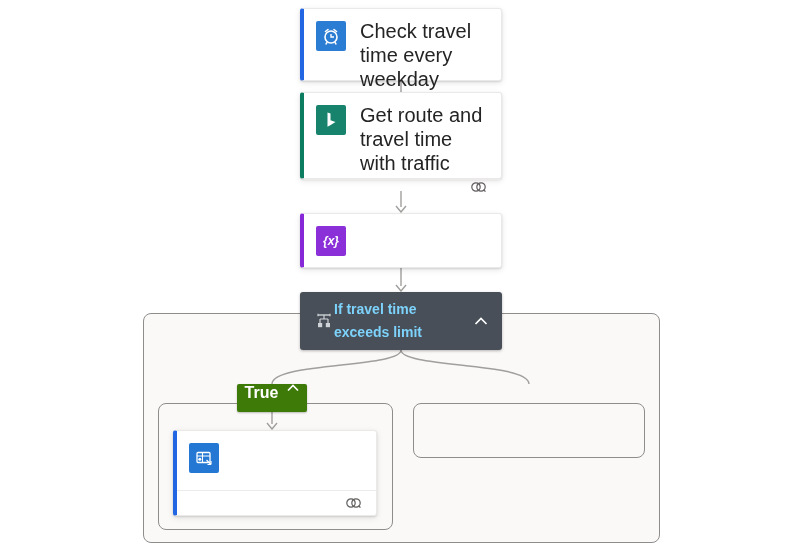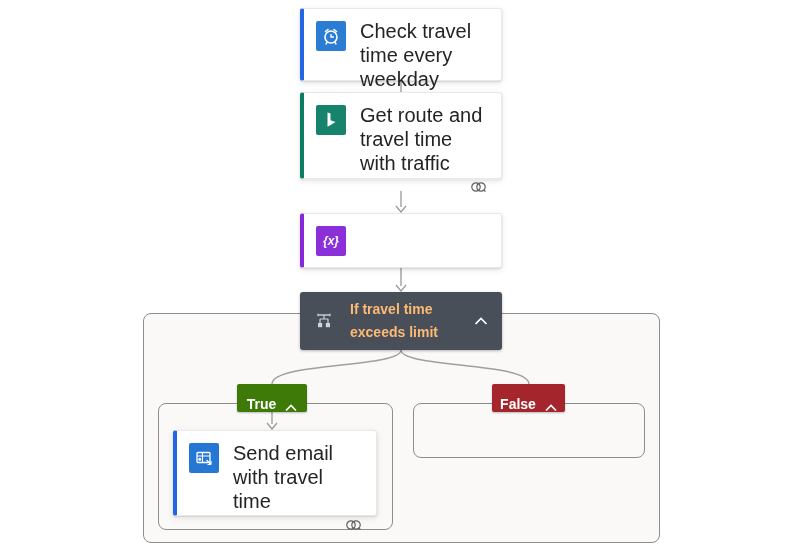--- a/index.html
+++ b/index.html
@@ -51,31 +51,31 @@
   .card-email    { left:173px; top:430px; width:204px; height:86px; }
 
   
   .condition {
     position:absolute; left:300px; top:292px; width:202px; height:58px;
     background:#484f58; border-radius:3px; z-index:4; cursor:pointer;
     box-shadow:0 1px 3px rgba(0,0,0,.28);
     display:flex; align-items:center; padding:0 10px 0 14px;
   }
   .condition-label {
-    margin-left:16px; color:#fdba74; font-size:14px; font-weight:700;
+    color:#7dd3fc; font-size:14px; font-weight:700;
     line-height:23px; flex:1;
   }
   .chev-btn { background:none; border:none; cursor:pointer; padding:2px 4px;
     display:flex; align-items:center; }
 
   
   .badge {
     position:absolute; height:28px; z-index:4; border-radius:2px;
-    display:flex; align-items:flex-end; justify-content:center; gap:9px;
-    color:#ffffff; font-size:14px; font-weight:700; cursor:pointer;
+    display:flex; align-items:flex-start; justify-content:center; gap:9px;
+    color:#ffffff; font-size:16px; font-weight:700; cursor:pointer;
     box-shadow:0 1px 2px rgba(0,0,0,.25); border:none;
   }
   .badge-true  { left:237px; top:384px; width:70px; background:#3e7a08; }
   .badge-false { left:492px; top:384px; width:73px; background:#a4262c; }
 
   .connector { position:absolute; z-index:1; }
   .txt-white { color:#ffffff; }
 </style>
 </head>
 <body>
@@ -162,43 +162,36 @@
     <path d="M258 0 C258 18 386 12 386 34" stroke="#a19f9d" stroke-width="1.4" fill="none"></path>
   </svg>
 
   <button class="badge badge-true">
     <span>True</span>
     <svg width="12" height="8" viewBox="0 0 12 8">
       <path d="M1 6.5 L6 1.5 L11 6.5" stroke="#ffffff" stroke-width="1.7" fill="none"></path>
     </svg>
   </button>
 
-  <button class="badge badge-false">
-    <span>False</span>
-    <svg width="12" height="8" viewBox="0 0 12 8">
-      <path d="M1 6.5 L6 1.5 L11 6.5" stroke="#ffffff" stroke-width="1.7" fill="none"></path>
-    </svg>
-  </button>
 
   <svg class="connector" style="left:265px; top:412px; z-index:2;" width="14" height="18">
     <path d="M7 0 V12" stroke="#a19f9d" stroke-width="1.4" fill="none"></path>
     <path d="M2 11 L7 17 L12 11" stroke="#a19f9d" stroke-width="1.4" fill="none"></path>
   </svg>
 
   <div class="card card-email accent accent-blue">
     <div class="card-main">
       <div class="icon-tile tile-blue2">
         <svg width="20" height="20" viewBox="0 0 20 20">
           <rect x="3" y="4.5" width="13" height="10" rx="1" fill="none" stroke="#fff" stroke-width="1.3"></rect>
           <path d="M3 8 H16 M8.5 4.5 V14.5" stroke="#fff" stroke-width="1.1" fill="none"></path>
           <circle cx="5.8" cy="11.2" r="1.5" fill="#fff"></circle>
           <path d="M12.5 12 L17 16.5 M17 16.5 L17 13 M17 16.5 L13.5 16.5" stroke="#fff" stroke-width="1.2" fill="none"></path>
         </svg>
       </div>
-      <div class="card-label">Send email with travel time</div>
     </div>
     <div class="card-footer">
       <svg width="20" height="14" viewBox="0 0 20 14">
         <circle cx="7" cy="7" r="4.2" fill="none" stroke="#605e5c" stroke-width="1.2"></circle>
         <circle cx="12" cy="7" r="4.2" fill="none" stroke="#605e5c" stroke-width="1.2"></circle>
         <path d="M14.5 10 L16.5 11.5" stroke="#605e5c" stroke-width="1.2"></path>
       </svg>
     </div>
   </div>
 

